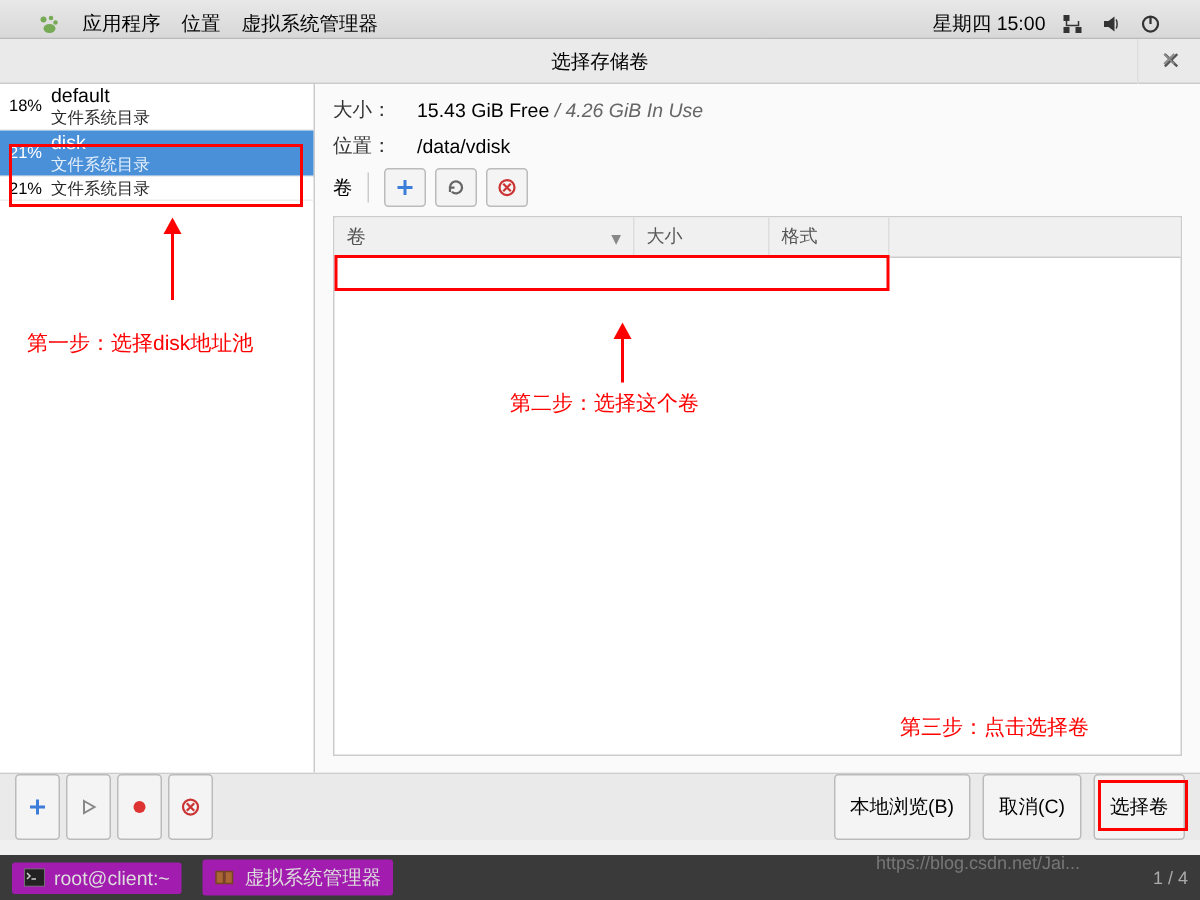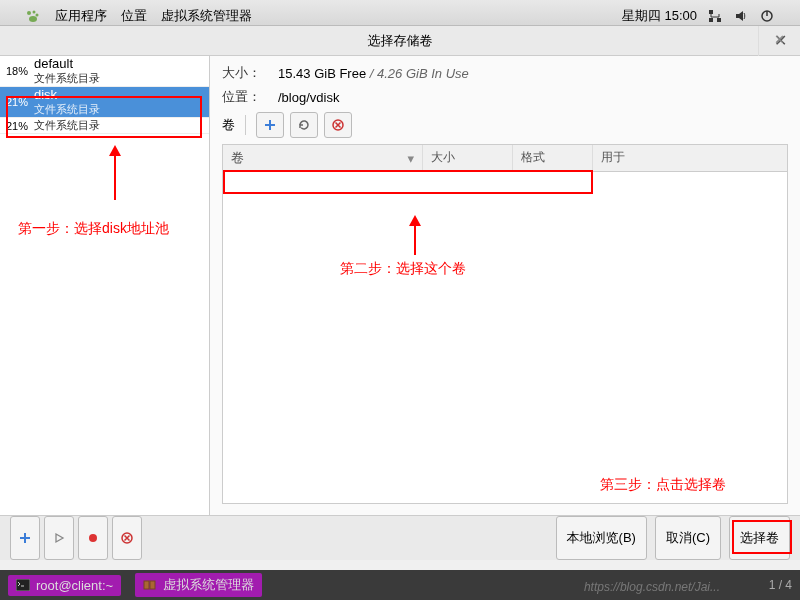--- a/index.html
+++ b/index.html
@@ -53,21 +53,21 @@
 .btnflat { height: 44px; padding: 0 10px; border: 1px solid #bbb; border-radius: 3px; background: #f4f4f4; display: flex; align-items: center; justify-content: center; cursor: pointer; }
 .btnflat.small { width: 30px; padding: 0; }
 .redbox3 { position: absolute; border: 2px solid red; right: 8px; bottom: 46px; width: 60px; height: 34px; pointer-events: none; }
 
 .annot { position: absolute; color: red; font-size: 14px; pointer-events: none; }
 .arrow { position: absolute; pointer-events: none; }
 
 .taskbar { position: absolute; bottom: 0; left: 0; right: 0; height: 30px; background: #3a3a3a; display: flex; align-items: center; padding: 0 8px; gap: 14px; color: #ddd; }
 .task { display: flex; align-items: center; gap: 6px; padding: 3px 8px; background: #a21caf; border-radius: 2px; }
 .pager { margin-left: auto; color: #aaa; font-size: 12px; }
-.watermark { position: absolute; right: 80px; bottom: 6px; color: rgba(180,180,180,0.5); font-size: 12px; font-style: italic; }
+.watermark { position: absolute; right: 80px; bottom: 18px; color: rgba(180,180,180,0.5); font-size: 12px; }
 
 svg { display: block; }
 </style>
 </head>
 <body>
 
 <div class="topbar">
   <div class="topbar-left">
     <span class="ico">
       <svg viewBox="0 0 16 16">
@@ -139,21 +139,21 @@
 
   <div class="main">
     <div class="inforow">
       <div class="lbl">大小：</div>
       <div class="val">
         <span>15.43 GiB Free</span><span class="italic"> / </span><span class="italic">4.26 GiB In Use</span>
       </div>
     </div>
     <div class="inforow">
       <div class="lbl">位置：</div>
-      <div class="val">/blog/vdisk</div>
+      <div class="val">/data/vdisk</div>
     </div>
     <div class="toolbar">
       <span>卷</span>
       <span class="sep"></span>
       <div class="btn">
           <svg width="14" height="14" viewBox="0 0 14 14">
             <path d="M7 2v10M2 7h10" stroke="#3b7dd8" stroke-width="2"></path>
           </svg>
         </div>
       <div class="btn">
@@ -171,21 +171,20 @@
     </div>
 
     <div class="table">
       <div class="thead">
         <div class="th c1">
             <span>卷</span>
             <span style="color:#888">▾</span>
           </div>
         <div class="th c2">大小</div>
         <div class="th c3">格式</div>
-        <div class="th c4">用于</div>
       </div>
       <div class="redbox2"></div>
     </div>
   </div>
 </div>
 
 <div class="bottombar">
   <div class="left">
     <div class="btnflat small">
         <svg width="14" height="14" viewBox="0 0 14 14">

